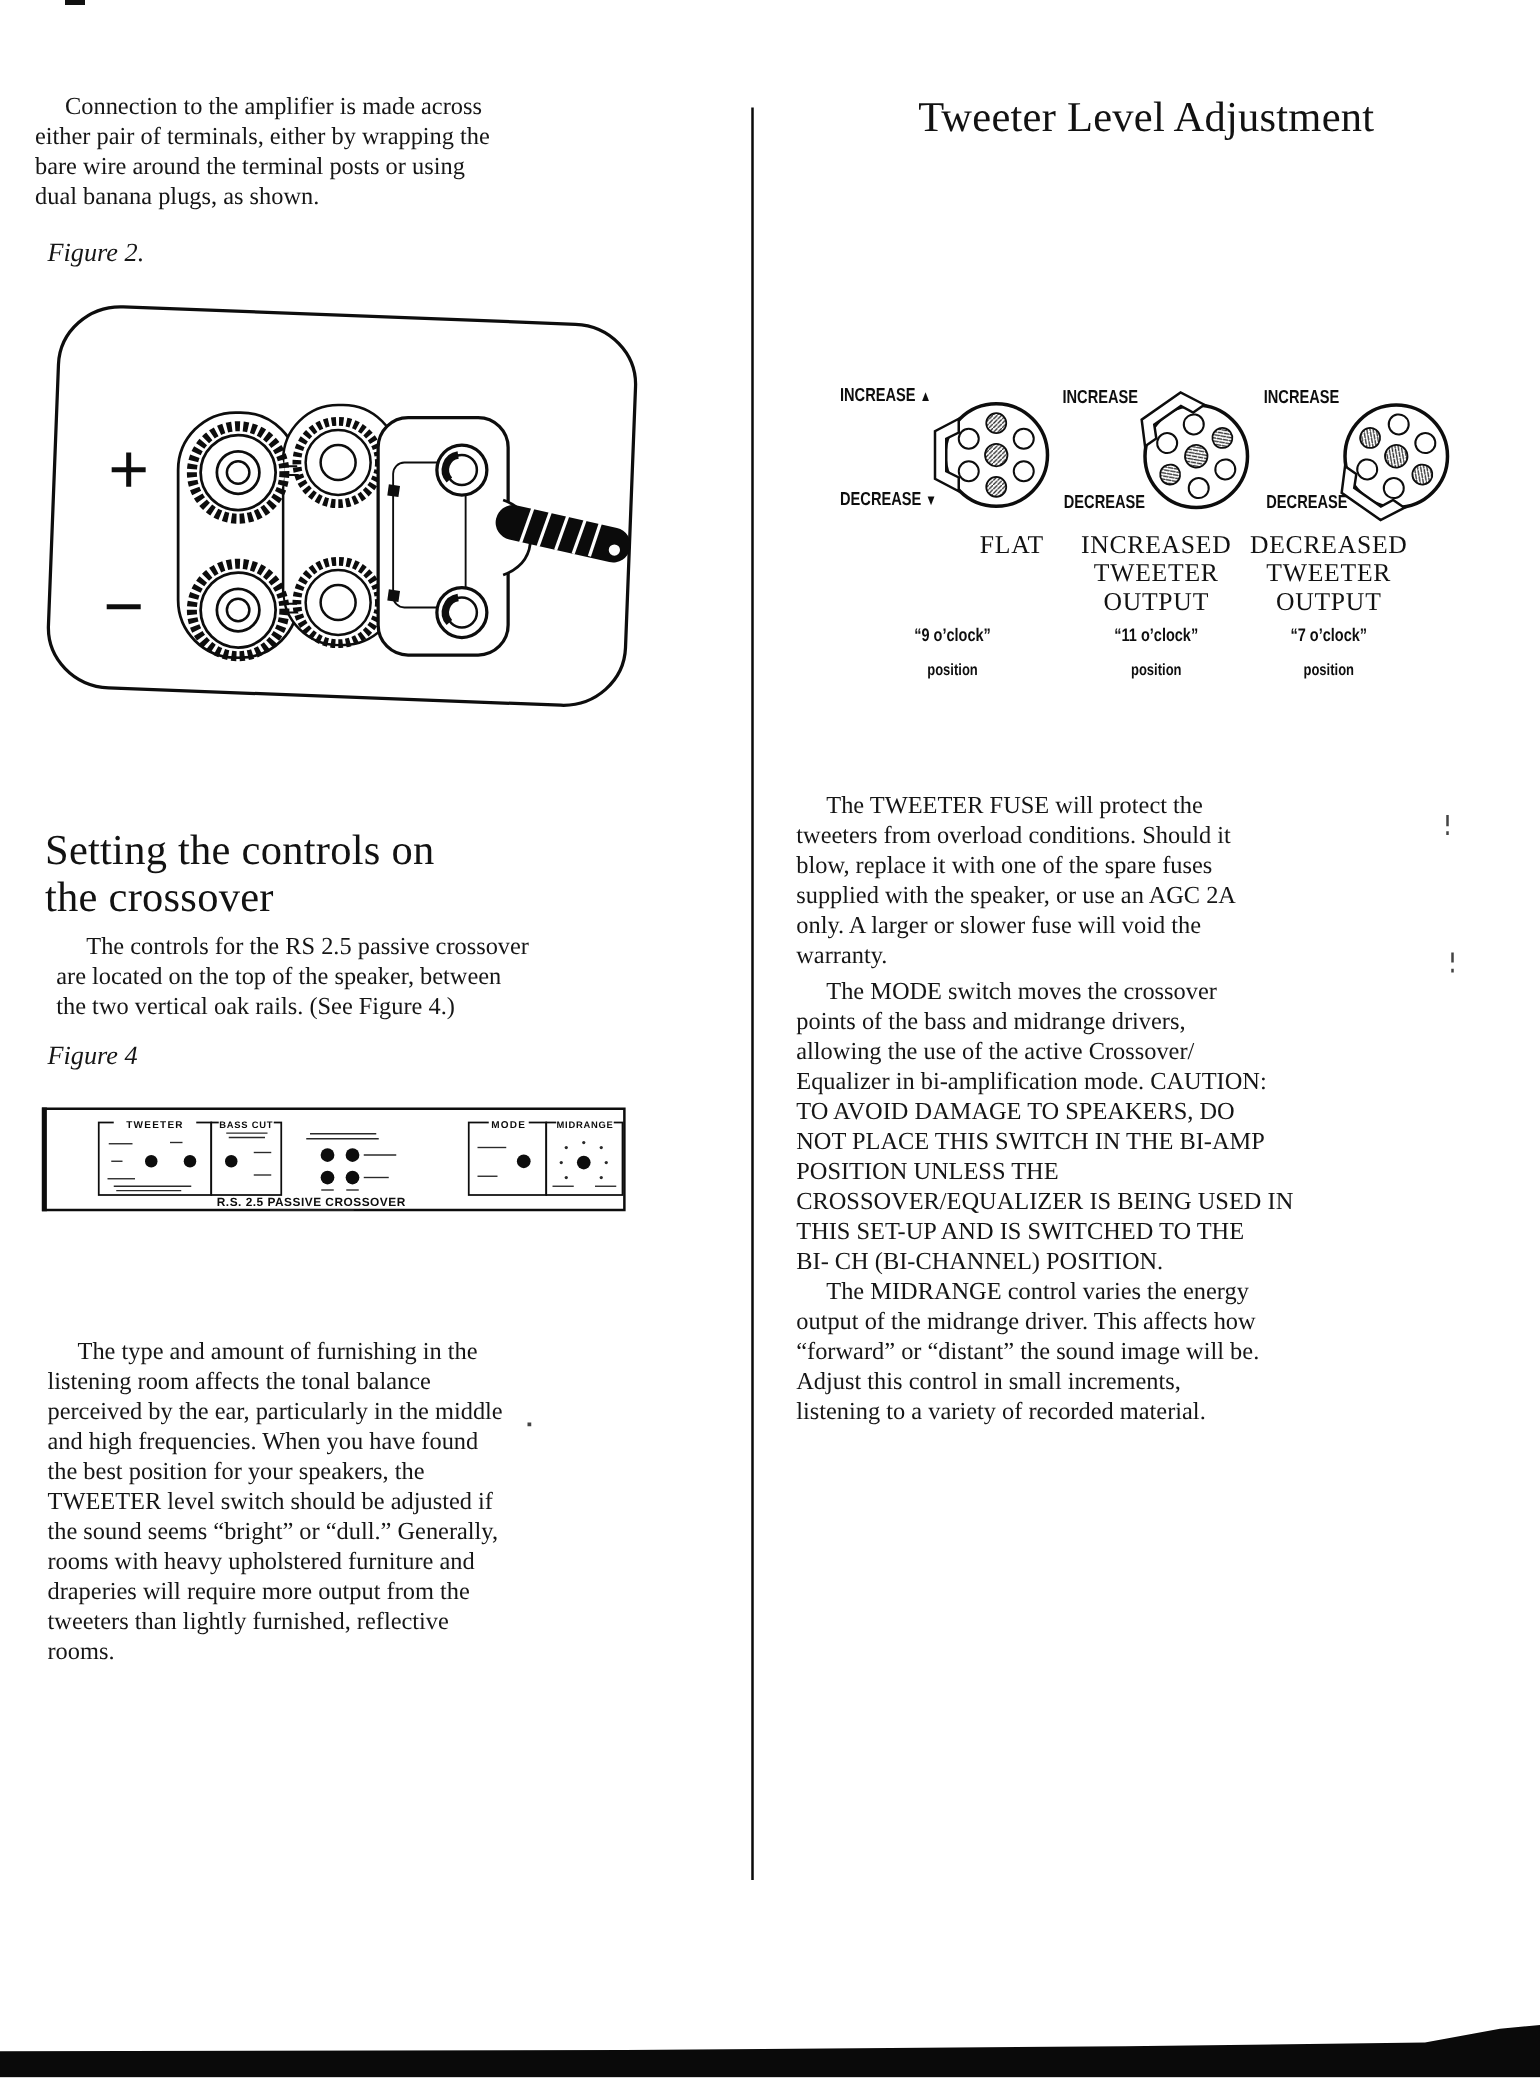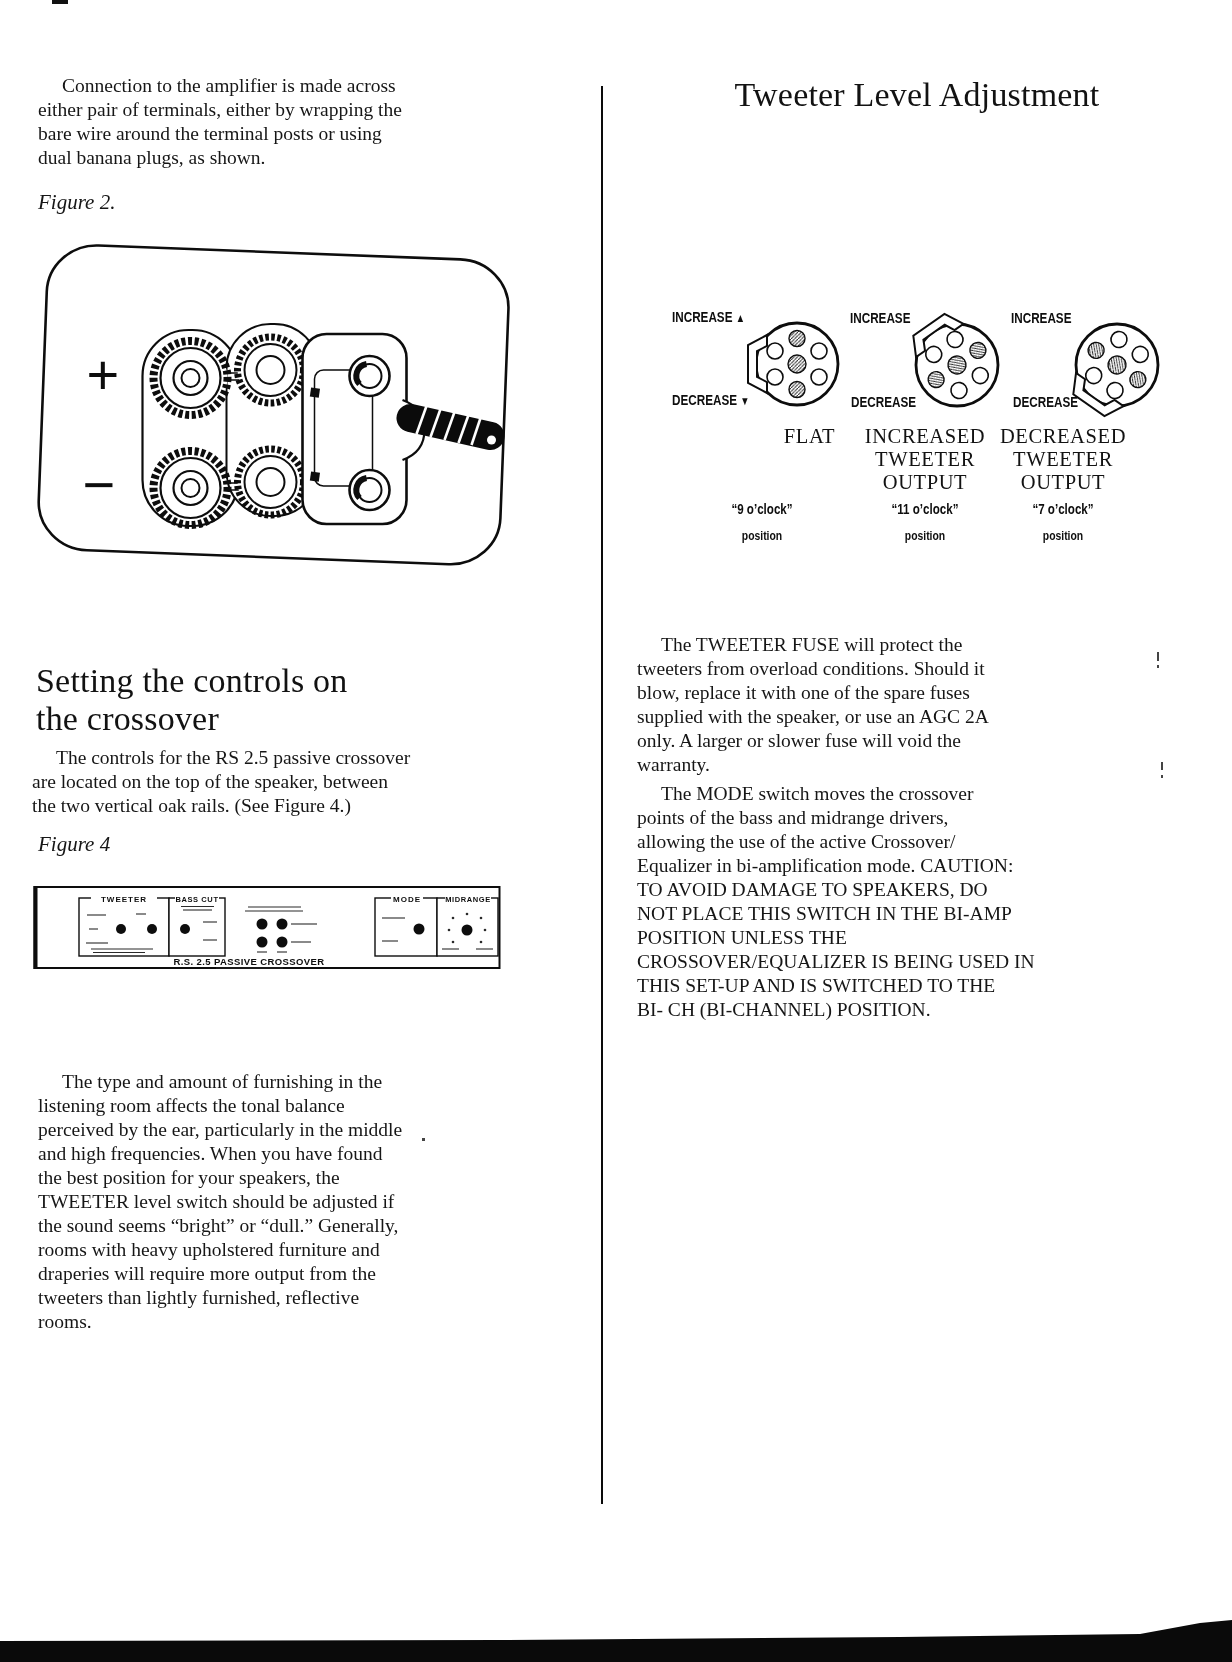--- a/index.html
+++ b/index.html
@@ -29,21 +29,21 @@
 
   <div class="artifact" style="left:52px;top:0;width:16px;height:4px;background:#111;"></div>
   <div class="artifact" style="left:1157px;top:652px;width:2px;height:9px;"></div>
   <div class="artifact" style="left:1157px;top:665px;width:2px;height:3px;"></div>
   <div class="artifact" style="left:1161px;top:762px;width:2px;height:8px;"></div>
   <div class="artifact" style="left:1161px;top:775px;width:2px;height:3px;"></div>
   <div class="artifact" style="left:422px;top:1138px;width:3px;height:3px;"></div>
 
   <div class="divider" style="left:601px;top:86px;width:2px;height:1418px;"></div>
 
-  <div class="para indent" style="left:38px;top:74px;width:505px;">Connection to the amplifier is made across
+  <div class="para indent" style="left:28px;top:74px;width:505px;">Connection to the amplifier is made across
 either pair of terminals, either by wrapping the
 bare wire around the terminal posts or using
 dual banana plugs, as shown.</div>
 
   <div class="figlabel" style="left:38px;top:190px;">Figure 2.</div>
 
   <svg style="left:12px;top:242px;" width="505" height="340" viewBox="0 0 500 340">
     <rect x="28" y="10" width="462" height="305" rx="50" ry="48" fill="#fff" stroke="#0d0d0d" stroke-width="2.6" transform="rotate(2.2 250 165)"></rect>
 
     <text x="72" y="152" font-size="56" font-family="Liberation Sans, sans-serif" fill="#0d0d0d">+</text>
@@ -107,21 +107,21 @@
         <line x1="454" y1="173" x2="444" y2="201"></line>
         <line x1="466" y1="176" x2="457" y2="203"></line>
       </g>
       <circle cx="477" cy="198" r="4.5" fill="#fff"></circle>
     </g>
   </svg>
 
   <div class="h1" style="left:36px;top:662px;width:520px;">Setting the controls on
 the crossover</div>
 
-  <div class="para indent" style="left:32px;top:746px;width:505px;">The controls for the RS 2.5 passive crossover
+  <div class="para indent" style="left:45px;top:746px;width:505px;">The controls for the RS 2.5 passive crossover
 are located on the top of the speaker, between
 the two vertical oak rails. (See Figure 4.)</div>
 
   <div class="figlabel" style="left:38px;top:832px;">Figure 4</div>
 
   <svg style="left:33px;top:884px;" width="470" height="88" viewBox="0 0 470 88">
     <rect x="1.5" y="3" width="465" height="81" fill="#fff" stroke="#0d0d0d" stroke-width="2"></rect>
     <rect x="0.5" y="2" width="4" height="83" fill="#0d0d0d"></rect>
 
     <rect x="46" y="14" width="90" height="58" fill="#fff" stroke="#0d0d0d" stroke-width="1.4"></rect>
@@ -314,19 +314,24 @@
     <div class="para indent" style="position:static;">The MODE switch moves the crossover
 points of the bass and midrange drivers,
 allowing the use of the active Crossover/
 Equalizer in bi-amplification mode. CAUTION:
 TO AVOID DAMAGE TO SPEAKERS, DO
 NOT PLACE THIS SWITCH IN THE BI-AMP
 POSITION UNLESS THE
 CROSSOVER/EQUALIZER IS BEING USED IN
 THIS SET-UP AND IS SWITCHED TO THE
 BI- CH (BI-CHANNEL) POSITION.</div>
+    <div class="para indent" style="position:static;">The MIDRANGE control varies the energy
+output of the midrange driver. This affects how
+“forward” or “distant” the sound image will be.
+Adjust this control in small increments,
+listening to a variety of recorded material.</div>
   </div>
 
   <svg style="left:0;top:1615px;" width="1232" height="47" viewBox="0 0 1232 47">
     <polygon points="0,26 500,25 900,22 1140,19 1200,8 1232,5 1232,47 0,47" fill="#0a0a0a"></polygon>
   </svg>
 
 </div>
 
 </body></html>

